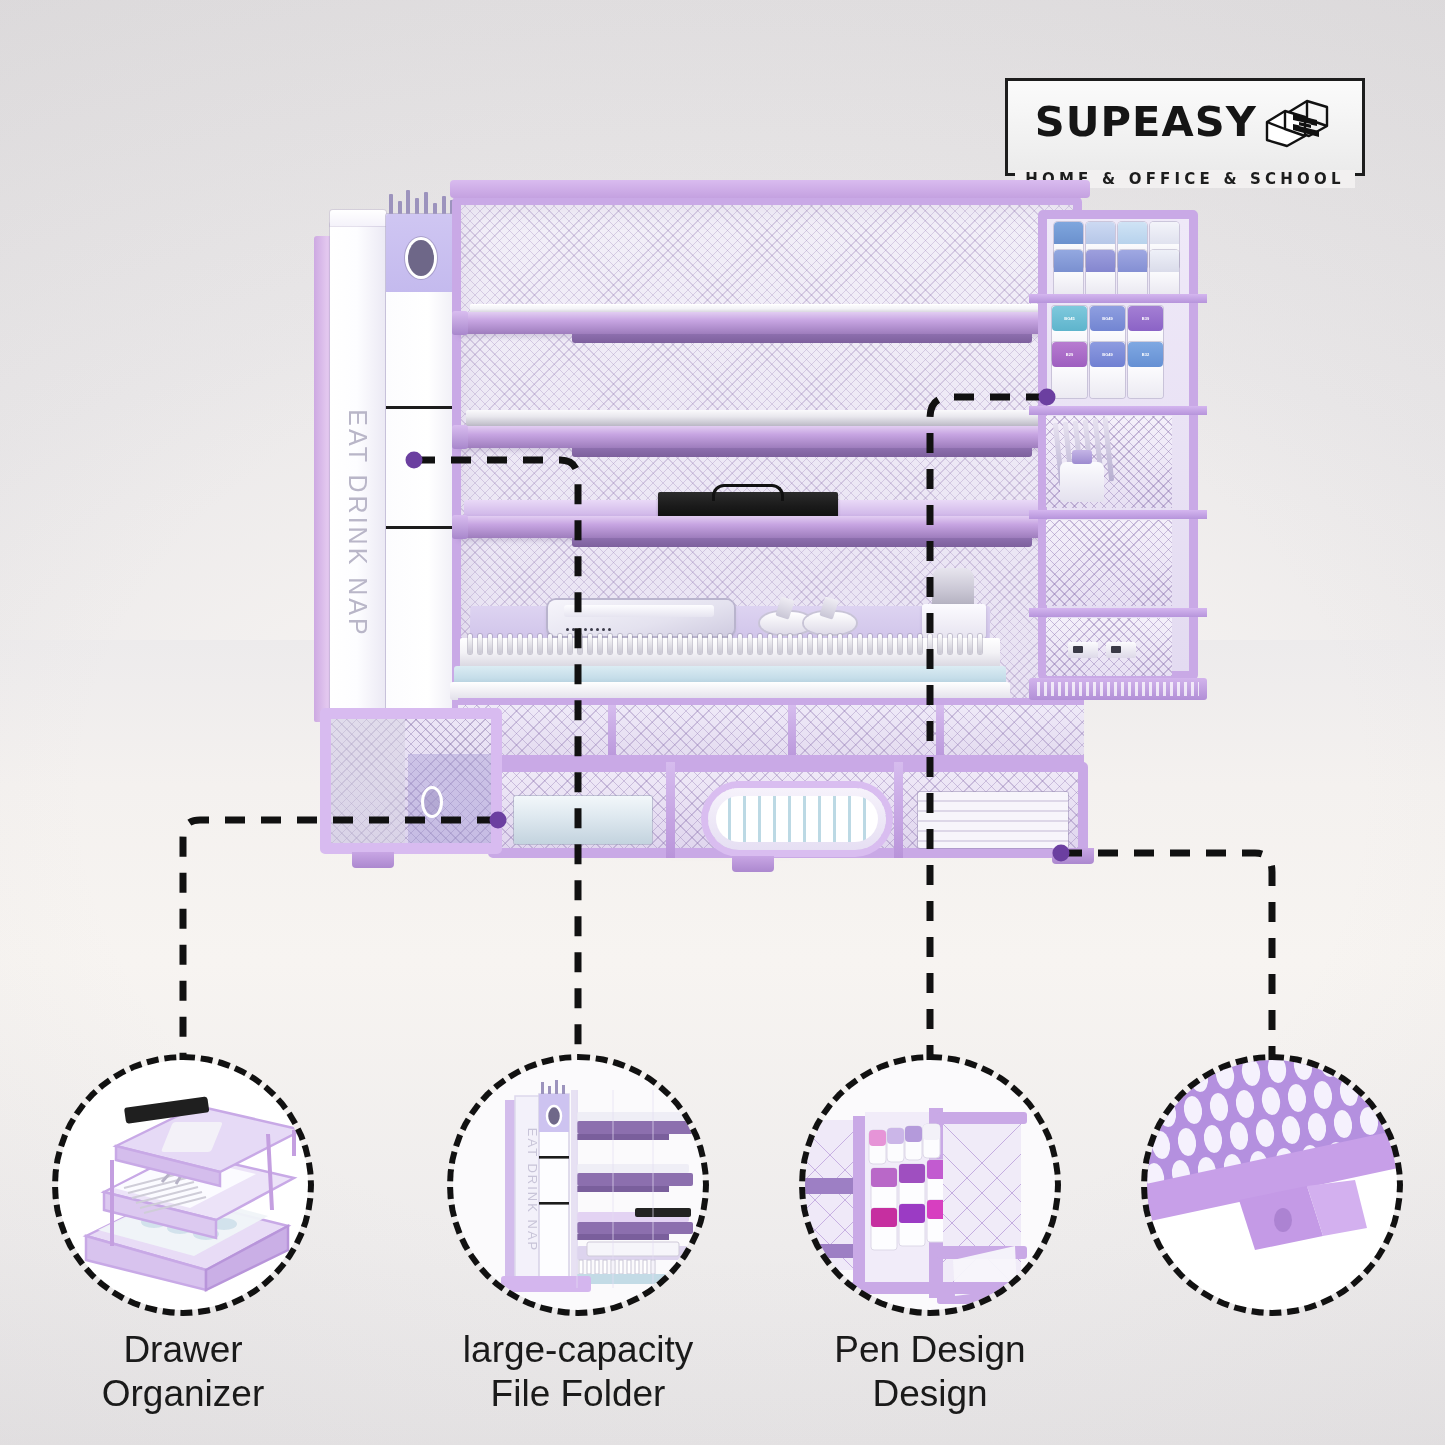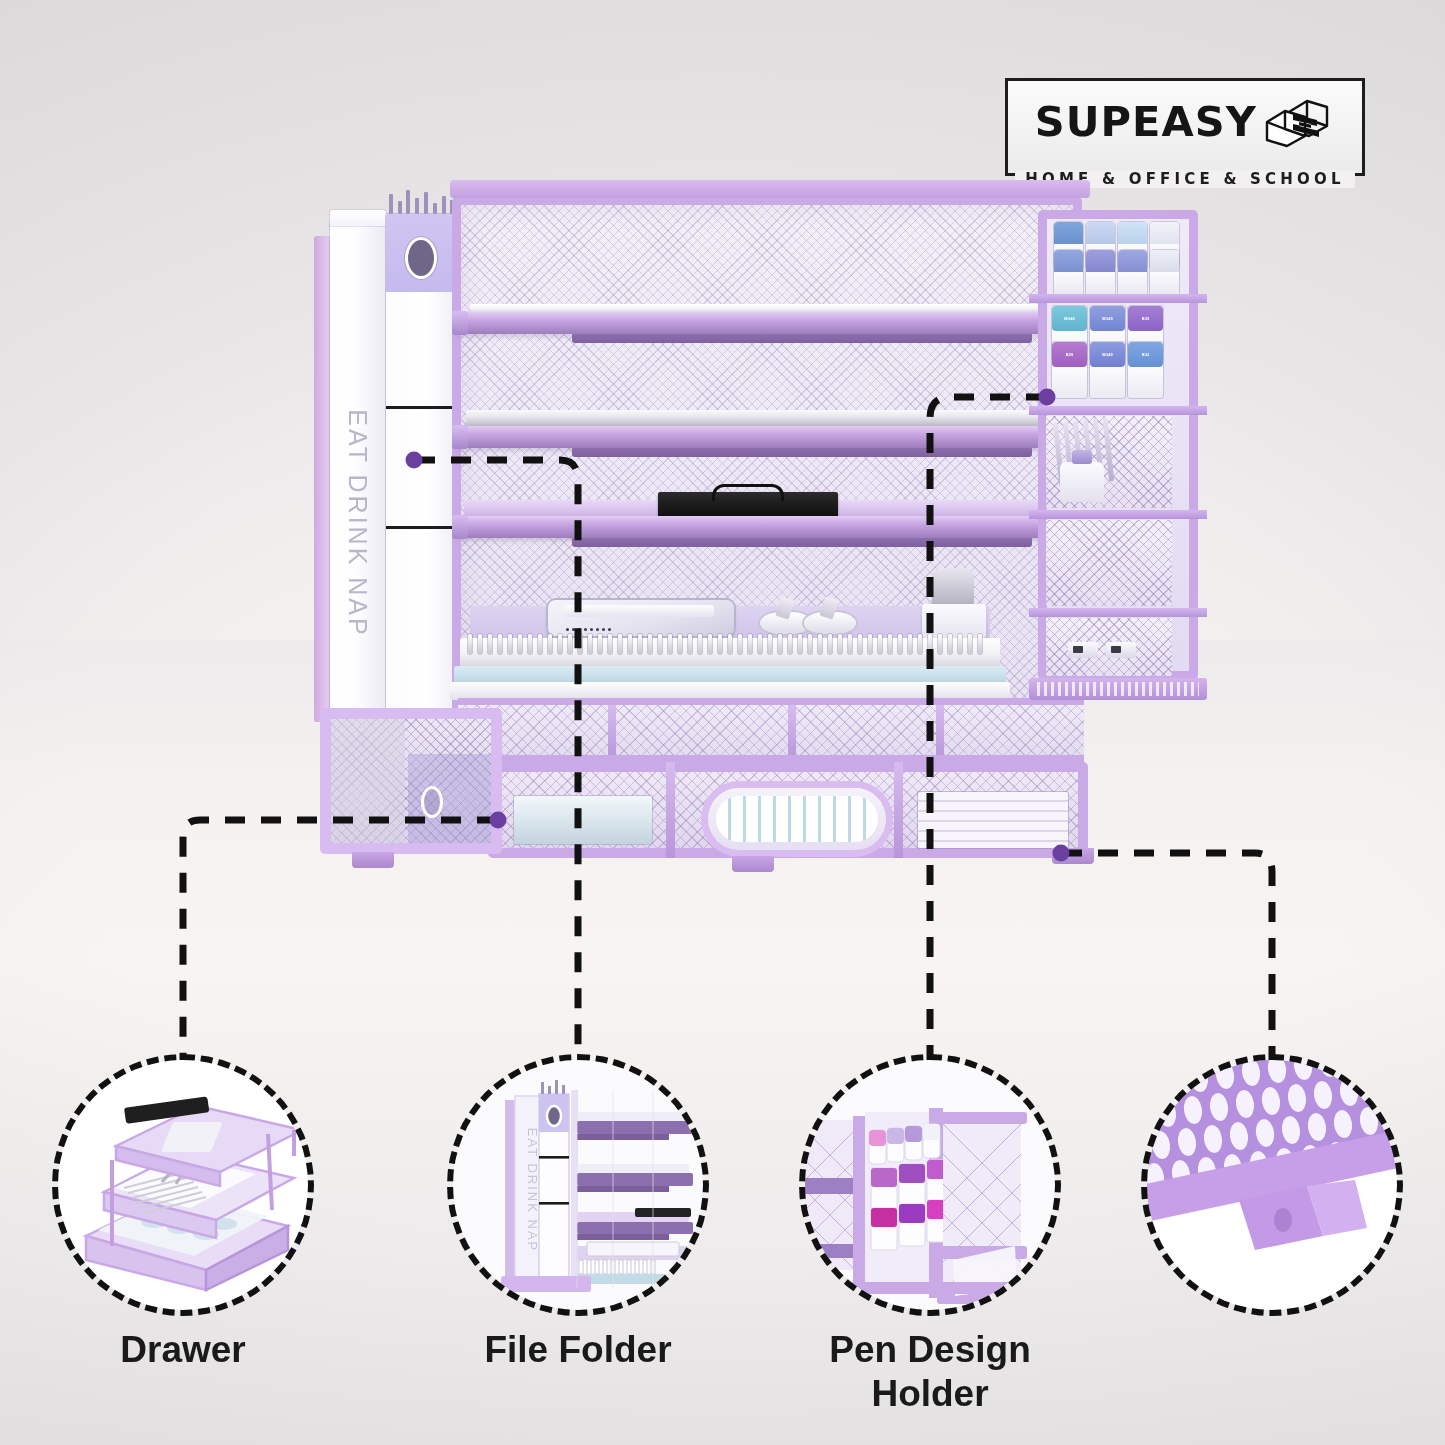--- a/index.html
+++ b/index.html
@@ -220,21 +220,21 @@
   .dot{position:absolute;width:17px;height:17px;border-radius:50%;background:#6b3fa0;
     transform:translate(-50%,-50%);}
 
   
   .feature{position:absolute;width:250px;}
   .circle{position:absolute;left:0;top:0;width:250px;height:250px;border-radius:50%;
     background:#ffffff;overflow:hidden;}
   .circle-dash{position:absolute;left:-6px;top:-6px;width:262px;height:262px;border-radius:50%;
     border:6px dashed #111;}
   .cap{position:absolute;left:-28px;top:268px;width:306px;text-align:center;
-    font-size:37px;line-height:1.18;color:#1a1a1a;font-family:"Liberation Sans",sans-serif;font-weight:700;}
+    font-size:37px;line-height:1.18;color:#1a1a1a;font-family:"Liberation Sans",sans-serif;font-weight:400;}
 </style>
 </head>
 <body>
 
 <div id="stage">
 
   <div class="bg-base"></div>
   <div class="bg-floor"></div>
   <div class="bg-vign"></div>
 
@@ -549,20 +549,21 @@
           <rect x="66" y="48" width="84" height="16" rx="3" fill="#1f1f1f" transform="rotate(-8 66 48)"></rect>
           <rect x="140" y="62" width="50" height="30" rx="3" fill="#f3f1f8" transform="skewX(-22)"></rect>
           <path d="M210 74 L214 150 M236 70 L236 96" stroke="#c49fe0" stroke-width="4" fill="none"></path>
           <path d="M54 100 L54 186" stroke="#c49fe0" stroke-width="4" fill="none"></path>
         </g>
       </svg>
     </div>
     <div class="circle-dash"></div>
     <div class="cap">
       <div>Drawer</div>
+      <div>Organizer</div>
     </div>
   </div>
 
   <div class="feature" style="left:453px;top:1060px">
     <div class="circle">
       <svg viewBox="0 0 250 250" width="250" height="250">
         <rect width="250" height="250" fill="#fbfafc"></rect>
         <rect x="52" y="40" width="16" height="180" fill="#d3bcec"></rect>
         <rect x="62" y="36" width="26" height="186" fill="#f3f1fa" stroke="#ddd8ec" stroke-width="1.5"></rect>
         <text x="75" y="130" font-family="Liberation Sans, sans-serif" font-size="13" fill="#c8c4d8" transform="rotate(90 75 130)" text-anchor="middle" letter-spacing="2">EAT DRINK NAP</text>
@@ -608,20 +609,21 @@
         <rect x="48" y="216" width="90" height="16" rx="3" fill="#d4b6ee"></rect>
         <g stroke="#e5ddf2" stroke-width="1" opacity=".7">
           <path d="M124 30 L124 228"></path>
             <path d="M160 30 L160 228"></path>
             <path d="M200 30 L200 228"></path>
         </g>
       </svg>
     </div>
     <div class="circle-dash"></div>
     <div class="cap">
+      <div>large-capacity</div>
       <div>File Folder</div>
     </div>
   </div>
 
   <div class="feature" style="left:805px;top:1060px">
     <div class="circle">
       <svg viewBox="0 0 250 250" width="250" height="250">
         <rect width="250" height="250" fill="#fbfafc"></rect>
         <rect x="-10" y="60" width="70" height="150" fill="#efe9f8"></rect>
         <g stroke="#b193d6" stroke-width="1" opacity=".65">
@@ -665,21 +667,21 @@
         <rect x="132" y="52" width="90" height="12" rx="3" fill="#c9a9e6"></rect>
         <rect x="132" y="186" width="90" height="13" rx="3" fill="#c9a9e6"></rect>
         <rect x="132" y="232" width="92" height="12" rx="3" fill="#c9a9e6"></rect>
         <polygon points="148,200 210,186 212,228 150,236" fill="#f7f5fb" opacity=".95"></polygon>
         <rect x="-10" y="222" width="230" height="12" rx="3" fill="#c9a9e6"></rect>
       </svg>
     </div>
     <div class="circle-dash"></div>
     <div class="cap">
       <div>Pen Design</div>
-      <div>Holder</div>
+      <div>Design</div>
     </div>
   </div>
 
   <div class="feature" style="left:1147px;top:1060px">
     <div class="circle">
       <svg viewBox="0 0 250 250" width="250" height="250">
         <rect width="250" height="250" fill="#ffffff"></rect>
         <path d="M-20 0 L270 -30 L270 92 L-20 160 Z" fill="#b490df"></path>
         <g fill="#fbfaff" opacity=".92">
           <ellipse cx="0" cy="24" rx="9" ry="14" transform="rotate(-8 0 24)"></ellipse>

